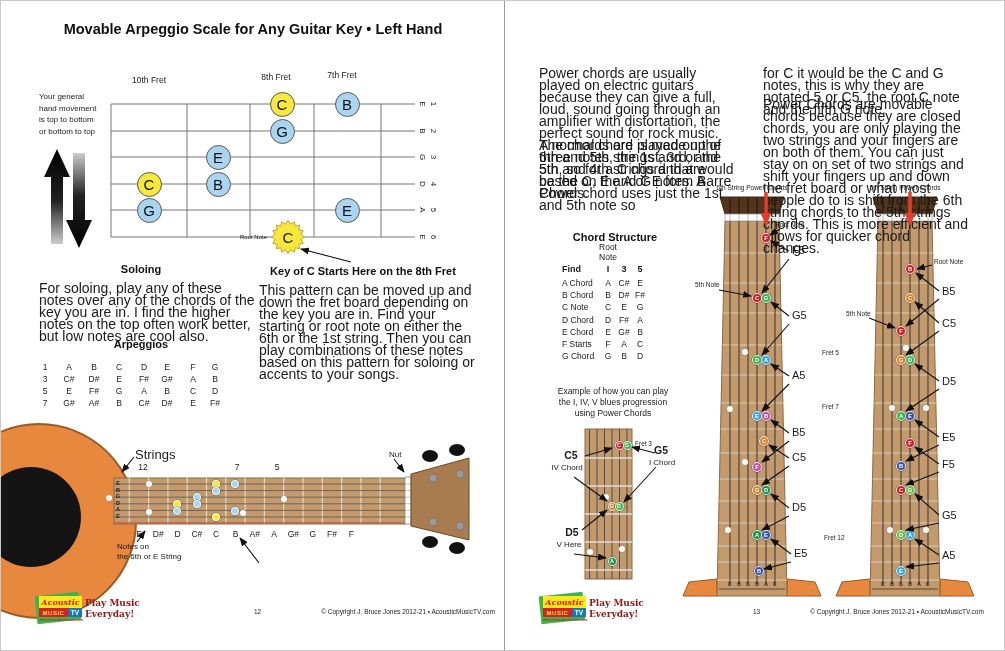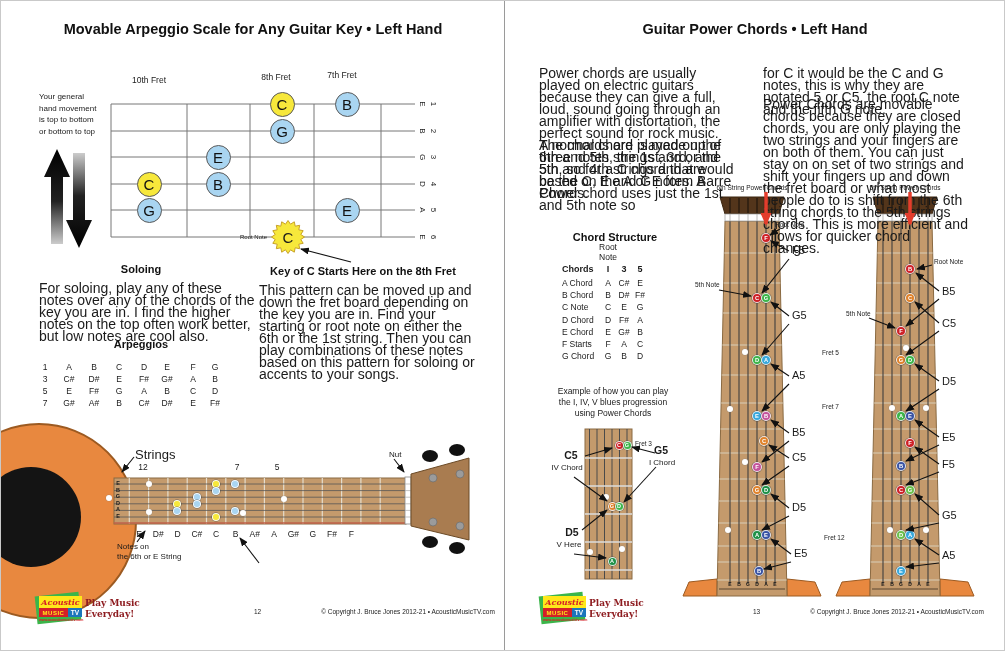--- a/index.html
+++ b/index.html
@@ -182,21 +182,20 @@
 
   <div class="pg-title" style="left:252px;top:20px">Movable Arpeggio Scale for Any Guitar Key • Left Hand</div>
   <div class="h" style="left:140px;top:262px">Soloing</div>
   <div class="para" style="left:38px;top:281px;width:220px">For soloing, play any of these notes over any of the chords of the key you are in. I find the higher notes on the top often work better, but low notes are cool also.</div>
   <div class="h" style="left:362px;top:264px">Key of C Starts Here on the 8th Fret</div>
   <div class="para" style="left:258px;top:283px;width:218px">This pattern can be moved up and down the fret board depending on the key you are in. Find your starting or root note on either the 6th or the 1st string. Then you can play combinations of these notes based on this pattern for soloing or accents to your songs.</div>
   <div class="h" style="left:140px;top:337px">Arpeggios</div>
   <div class="foot" style="left:253px;top:607px">12</div>
   <div class="foot" style="left:407px;top:607px;transform:translateX(-50%)">© Copyright  J. Bruce Jones  2012-21 • AcousticMusicTV.com</div>
 
-  <div class="pg-title" style="left:754px;top:20px">Guitar Power Chords • Left Hand</div>
   <div class="para" style="left:538px;top:66px;width:202px">Power chords are usually played on electric guitars because they can give a full, loud, sound going through an amplifier with distortation, the perfect sound for rock music. The chords are played on the 6th and 5th strings and or the 5th and 4th strings and are based on the A or E form Barre Chords.</div>
   <div class="para" style="left:538px;top:138px;width:202px">A normal chord is made up of three notes, the 1st, 3rd, and 5th, so for a C chord that would be the C, E and G notes. A Power chord uses just the 1st and 5th note so</div>
   <div class="para" style="left:762px;top:66px;width:206px">for C  it would be the C and G notes, this is why they are notated 5 or C5, the root C note and the fifth G note.</div>
   <div class="para" style="left:762px;top:97px;width:206px">Power Chords are movable chords because they are closed chords, you are only playing the two strings and your fingers are on both of them. You can just stay on on set of two strings and shift your fingers up and down the fret board or what most people do to is shift from the 6th string chords to the 5th strings chords. This is more efficient and allows for quicker chord changes.</div>
   <div class="h" style="left:614px;top:230px">Chord Structure</div>
   <div class="foot" style="left:752px;top:607px">13</div>
   <div class="foot" style="left:896px;top:607px;transform:translateX(-50%)">© Copyright  J. Bruce Jones  2012-21 • AcousticMusicTV.com</div>
 
   <div class="logo" style="left:37px;top:593px">
     <div class="green"></div>
@@ -317,21 +316,21 @@
       <div class="dot" style="left: 230.2px; top: 479.2px; width: 7.6px; height: 7.6px; background: rgb(169, 213, 241); font-size: 5.5px;"></div>
       <div class="dot" style="left: 211.2px; top: 486.2px; width: 7.6px; height: 7.6px; background: rgb(169, 213, 241); font-size: 5.5px;"></div>
       <div class="dot" style="left: 192.2px; top: 492.2px; width: 7.6px; height: 7.6px; background: rgb(169, 213, 241); font-size: 5.5px;"></div>
       <div class="dot" style="left: 172.2px; top: 499.2px; width: 7.6px; height: 7.6px; background: rgb(247, 232, 59); font-size: 5.5px;"></div>
       <div class="dot" style="left: 192.2px; top: 499.2px; width: 7.6px; height: 7.6px; background: rgb(169, 213, 241); font-size: 5.5px;"></div>
       <div class="dot" style="left: 172.2px; top: 506.2px; width: 7.6px; height: 7.6px; background: rgb(169, 213, 241); font-size: 5.5px;"></div>
       <div class="dot" style="left: 230.2px; top: 506.2px; width: 7.6px; height: 7.6px; background: rgb(169, 213, 241); font-size: 5.5px;"></div>
       <div class="dot" style="left: 211.2px; top: 512.2px; width: 7.6px; height: 7.6px; background: rgb(247, 232, 59); font-size: 5.5px;"></div>
       <div class="lbl" style="left: 607px; top: 242px; transform: translateX(-50%);">Root</div>
       <div class="lbl" style="left: 607px; top: 252px; transform: translateX(-50%);">Note</div>
-      <div class="lbl" style="left: 561px; top: 264px; font-size: 9px; font-weight: bold;">Chords</div>
+      <div class="lbl" style="left: 561px; top: 264px; font-size: 9px; font-weight: bold;">Find</div>
       <div class="lbl" style="left: 607px; top: 264px; font-size: 9px; font-weight: bold; transform: translateX(-50%);">I</div>
       <div class="lbl" style="left: 623px; top: 264px; font-size: 9px; font-weight: bold; transform: translateX(-50%);">3</div>
       <div class="lbl" style="left: 639px; top: 264px; font-size: 9px; font-weight: bold; transform: translateX(-50%);">5</div>
       <div class="lbl" style="left: 561px; top: 278px;">A Chord</div>
       <div class="lbl" style="left: 607px; top: 278px; transform: translateX(-50%);">A</div>
       <div class="lbl" style="left: 623px; top: 278px; transform: translateX(-50%);">C#</div>
       <div class="lbl" style="left: 639px; top: 278px; transform: translateX(-50%);">E</div>
       <div class="lbl" style="left: 561px; top: 290.2px;">B Chord</div>
       <div class="lbl" style="left: 607px; top: 290.2px; transform: translateX(-50%);">B</div>
       <div class="lbl" style="left: 623px; top: 290.2px; transform: translateX(-50%);">D#</div>

